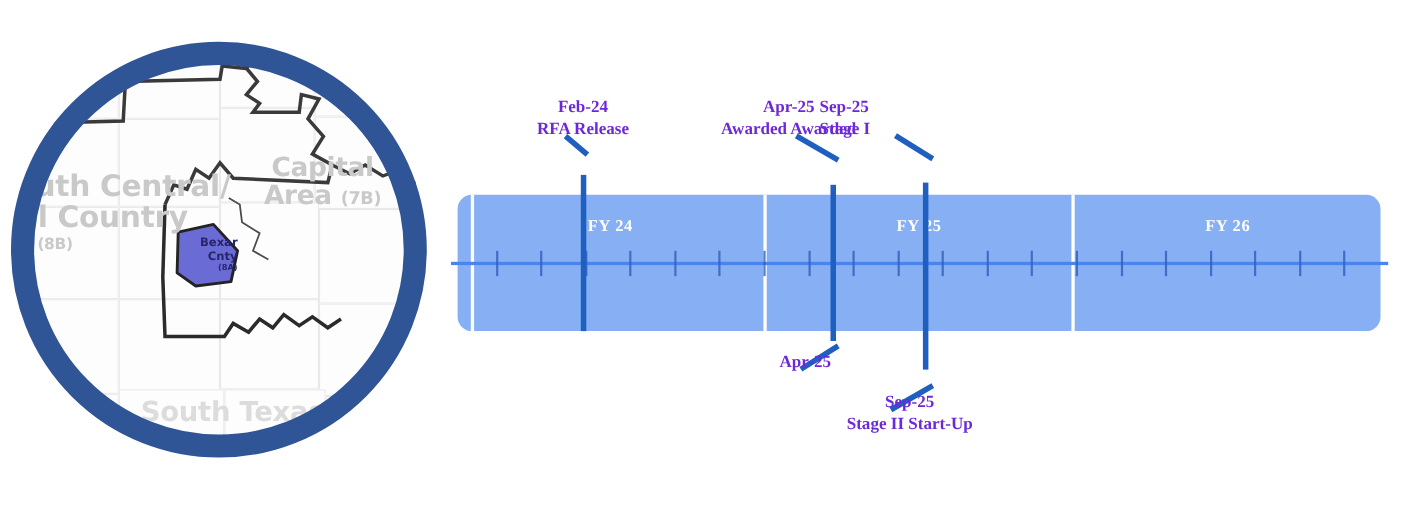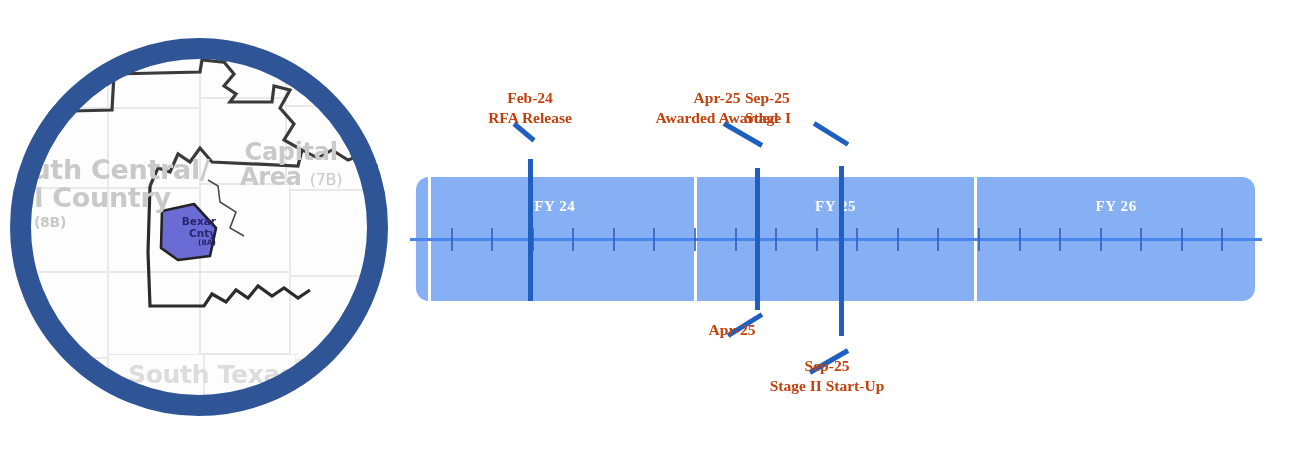--- a/index.html
+++ b/index.html
@@ -69,21 +69,21 @@
     margin-left: 40px;
     margin-top: 2px;
   }
   #label-capital {
     left: 268px; top: 150px;
     font-size: 24px;
     text-align: center;
   }
   #label-capital .sub {
     font-size: 16px;
-    font-weight: normal;
+    font-weight: bold;
   }
   #label-southtexas {
     left: 156px; top: 372px;
     font-size: 25px;
     color: #dcdcdc;
   }
   #bexar {
     position: absolute;
     left: 186px; top: 212px;
     width: 62px; height: 62px;
@@ -161,21 +161,21 @@
     width: 5px;
     background: #1F5FC0;
   }
   .ms-elbow {
     position: absolute;
     height: 5px;
     background: #1F5FC0;
   }
   .ms-label {
     position: absolute;
-    color: #c2410c;
+    color: #6d28d9;
     font-family: "Liberation Serif", serif;
     font-weight: bold;
     font-size: 15.5px;
     line-height: 1.28;
     white-space: nowrap;
     text-align: center;
   }
   .ms-label .ms-date { display: block; }
   .ms-label .ms-name { display: block; }
 </style>

